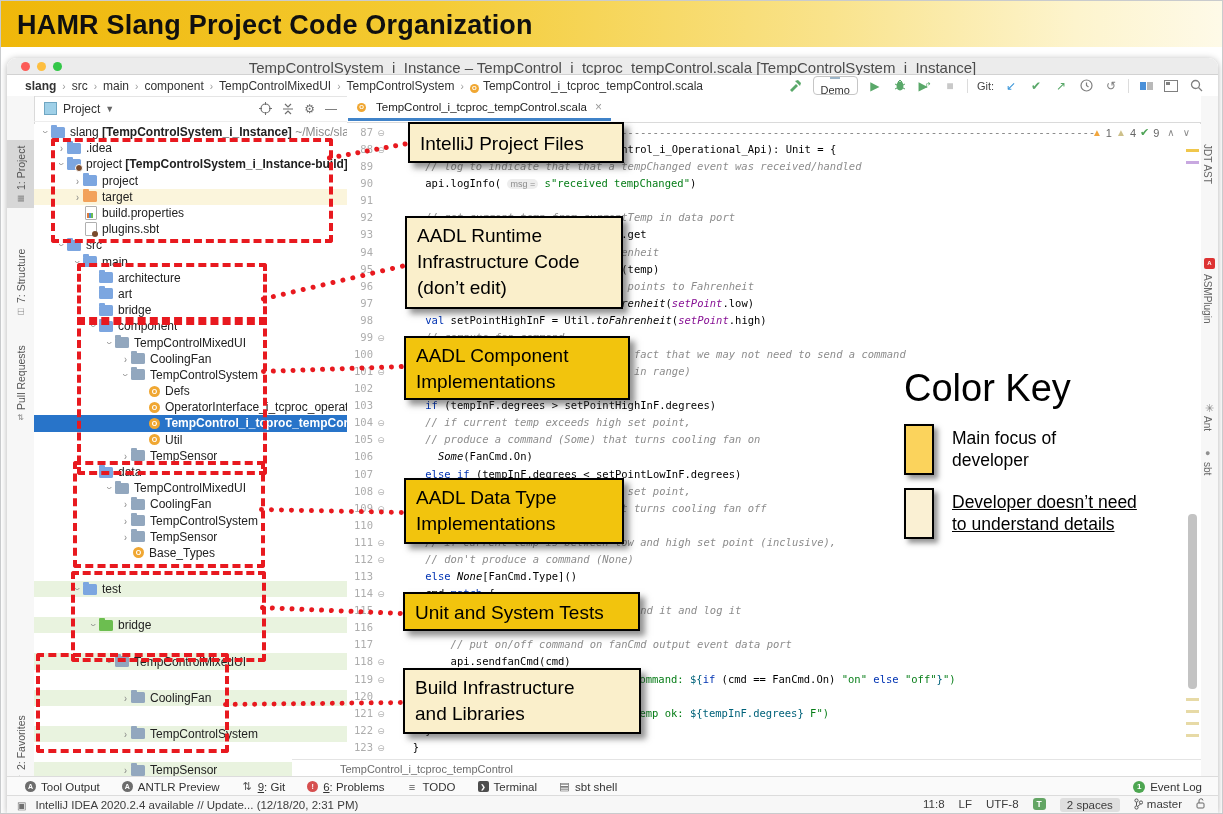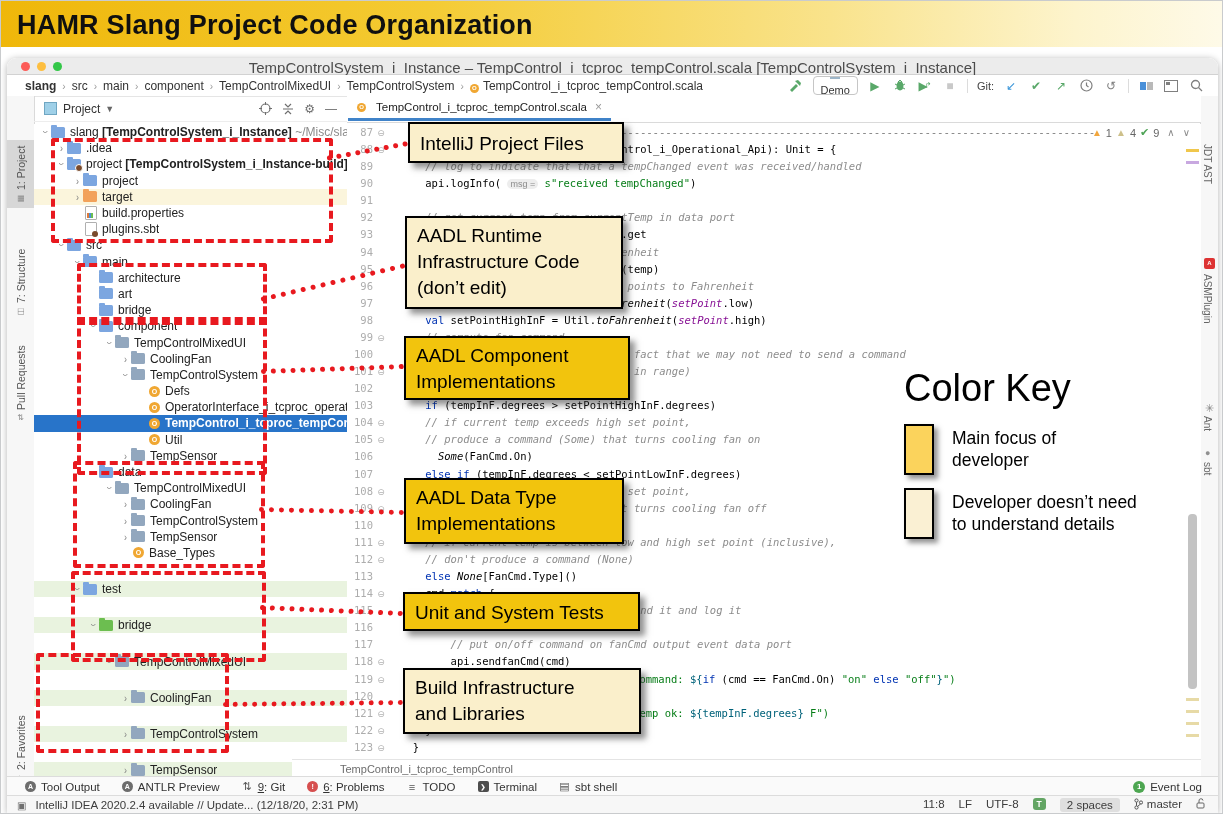--- a/index.html
+++ b/index.html
@@ -138,21 +138,21 @@
   .abox.gold{background:#f2c40d;}
   .abox.cream{background:#faefcb;}
   
   .ckey{position:absolute;left:903px;top:366px;width:315px;z-index:41;}
   .ck-title{font-size:38px;color:#000;margin-bottom:14px;}
   .ck-row{display:flex;align-items:flex-start;gap:18px;margin-bottom:13px;}
   .ck-sw{width:26px;height:47px;border:2px solid #000;box-shadow:4px 4px 5px rgba(40,40,40,.5);flex:none;}
   .ck-sw.gold{background:#fbd35c;}
   .ck-sw.cream{background:#faf0d3;}
   .ck-lab{font-size:17.5px;line-height:22px;color:#000;padding-top:3px;}
-  .ck1 .ck-lab{width:120px;} .ck2 .ck-lab{width:195px;}
+  .ck1 .ck-lab{width:120px;} .ck2 .ck-lab{width:195px;text-decoration:underline;}
   svg{display:block;}
 </style>
 </head>
 <body>
 
 <div class="slide">
 
   <div class="banner">
     <h1>HAMR Slang Project Code Organization</h1>
   </div>

